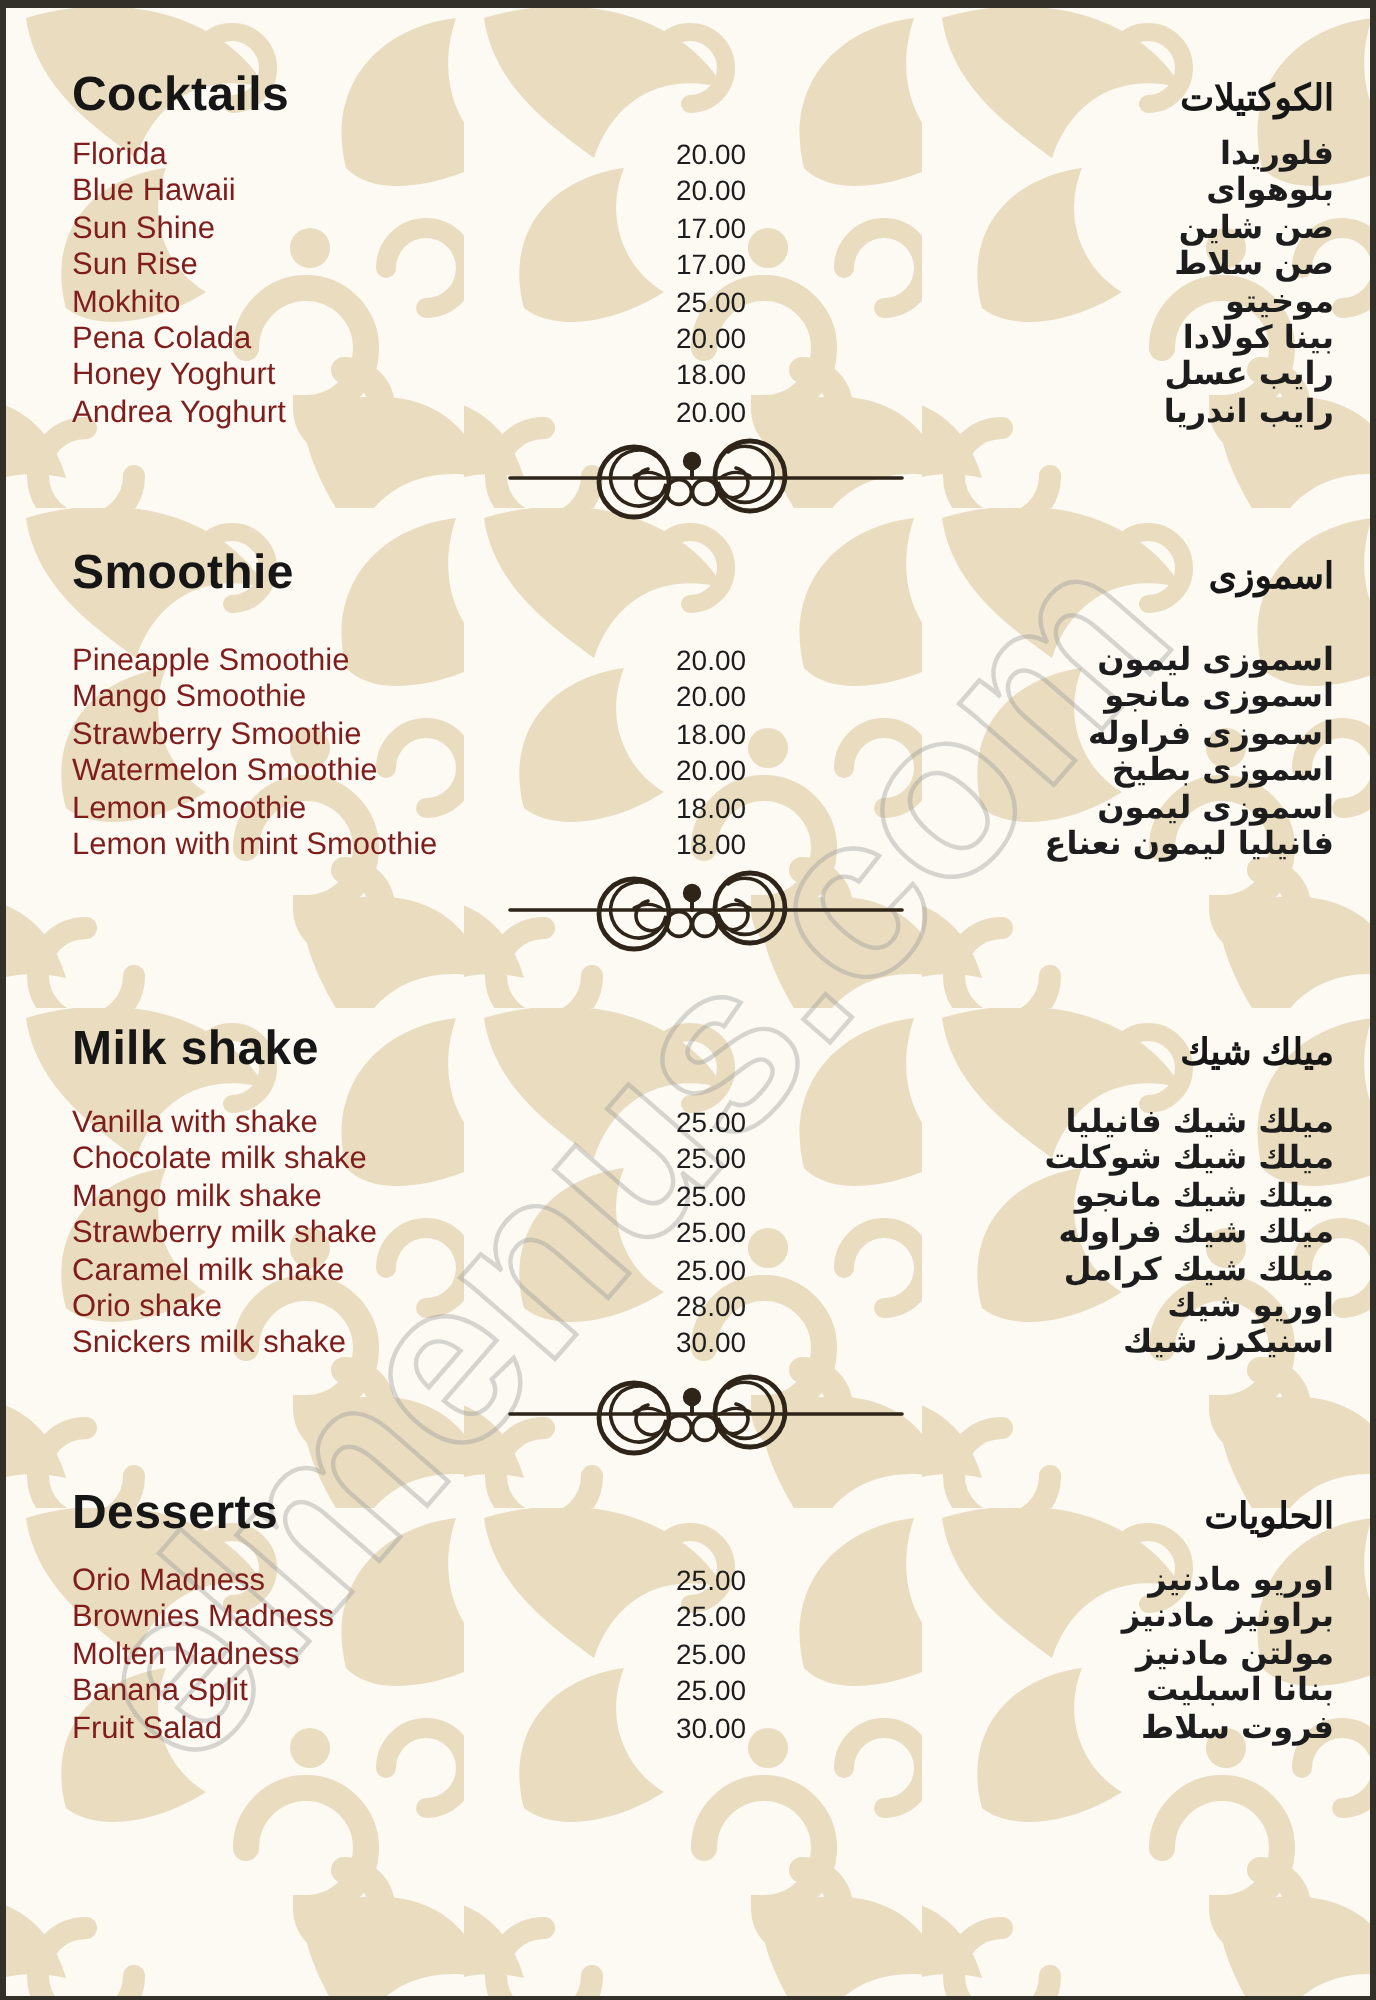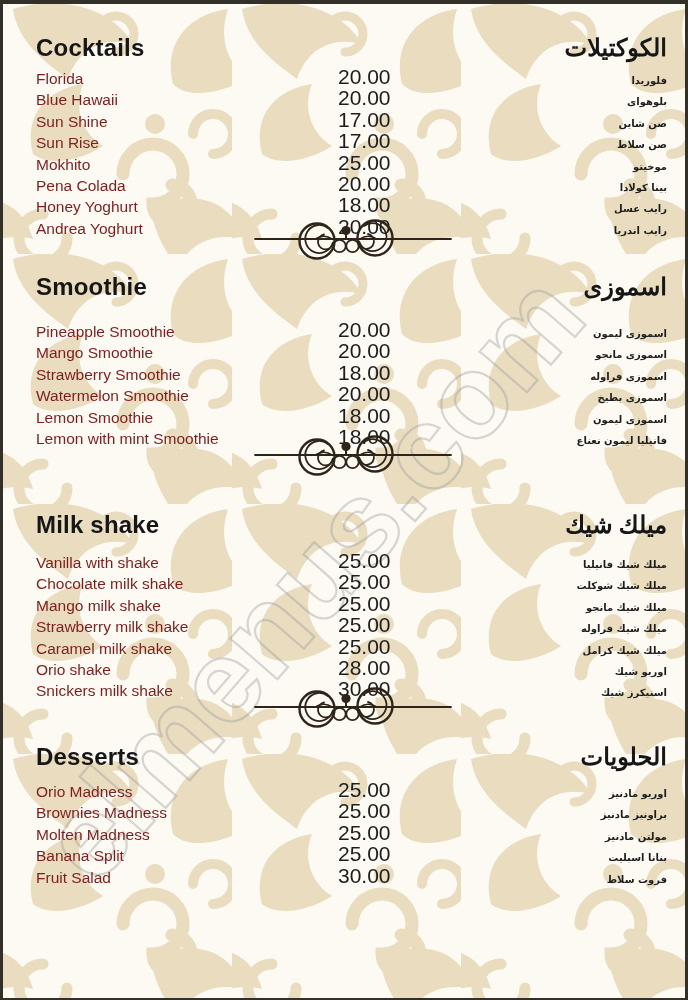--- a/index.html
+++ b/index.html
@@ -20,28 +20,28 @@
   .content { position:absolute; inset:0; z-index:2; }
 
   .sec { position:absolute; left:33px; right:18px; }
   .s1 { top:30px; }  .s1 .rows { margin-top:8px; }
   .s2 { top:269px; } .s2 .rows { margin-top:22px; }
   .s3 { top:507px; } .s3 .rows { margin-top:15px; }
   .s4 { top:739px; } .s4 .rows { margin-top:12px; }
 
   .sec-head { display:flex; justify-content:space-between; align-items:baseline; height:26px; }
   .en-title { margin:0; font-size:24px; font-weight:bold; color:#161616; letter-spacing:.2px; }
-  .ar-title { margin:0; font-size:24px; font-weight:bold; color:#161616;
-              font-family:Liberation Serif, serif; direction:rtl; }
+  .ar-title { margin:0; font-size:18px; font-weight:bold; color:#161616;
+              font-family:Liberation Sans, sans-serif; direction:rtl; }
 
   .rows { }
   .row { display:grid; grid-template-columns:302px 90px 1fr; line-height:17.4px; align-items:baseline; }
   .row .en    { font-size:15.5px; color:#7f1d1d; white-space:nowrap; }
-  .row .price { font-size:21px; color:#1d1d1d; }
-  .row .ar    { font-size:10px; font-weight:bold; color:#1d1d1d; text-align:right;
+  .row .price { font-size:14px; color:#1d1d1d; }
+  .row .ar    { font-size:16px; font-weight:bold; color:#1d1d1d; text-align:right;
                 direction:rtl; font-family:"DejaVu Sans", sans-serif; white-space:nowrap; }
 
   .divider { position:absolute; left:250px; width:200px; height:52px; z-index:2; }
   .d1 { top:208px; } .d2 { top:424px; } .d3 { top:676px; }
 </style>
 </head>
 <body>
 
 <div class="page">
 

